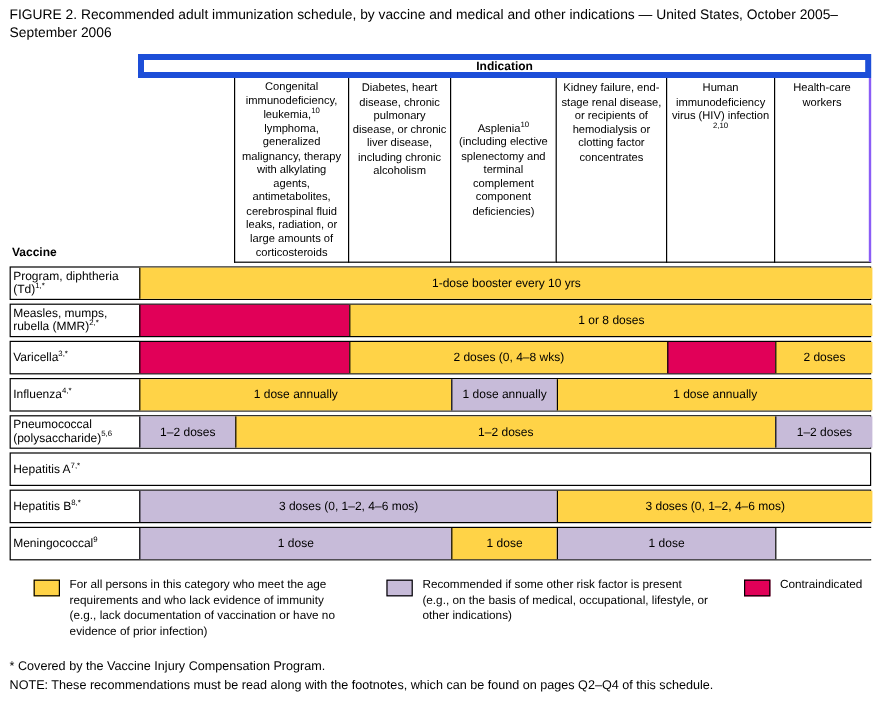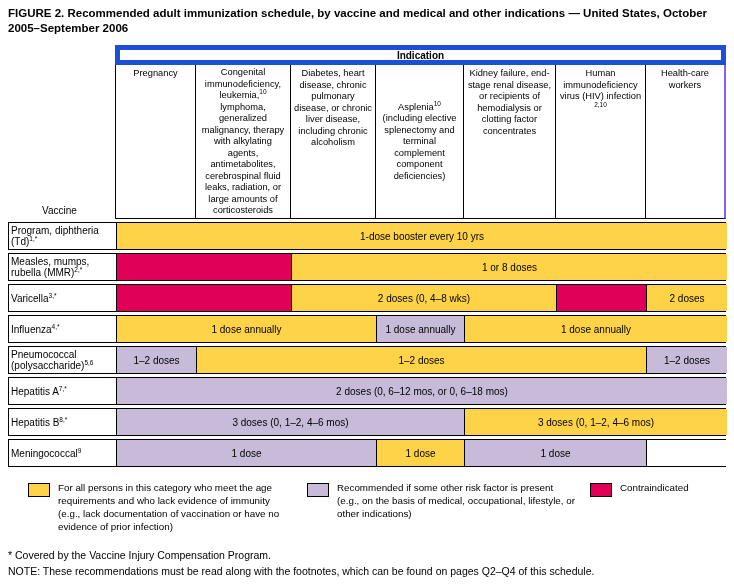--- a/index.html
+++ b/index.html
@@ -10,44 +10,43 @@
   * { margin: 0; padding: 0; box-sizing: border-box; }
   html, body {
     width: 734px; height: 585px;
     background: #fff; color: #000;
     font-family: "Liberation Sans", sans-serif;
     overflow: hidden;
   }
   .page { padding: 6px 8px; }
 
   .title {
-    font-size: 11.5px; font-weight: bold; line-height: 1.32;
+    font-size: 11.5px; font-weight: normal; line-height: 1.32;
     width: 702px; margin-bottom: 9px;
   }
 
   .tbl { width: 718px; }
 
   
   .hdr {
     display: grid;
     grid-template-columns: 107px 80px 95px 85px 88px 92px 90px 81px;
     grid-template-rows: 20px 154px;
   }
   .ind-cell {
     grid-row: 1; grid-column: 2 / -1;
     border: 5px solid #1d4ed8;
     display: flex; align-items: center; justify-content: center;
     font-size: 10px; font-weight: bold;
   }
   .vaccine-hdr {
     grid-row: 2; grid-column: 1;
     display: flex; align-items: flex-end;
-    font-size: 10px; font-weight: normal;
+    font-size: 10px; font-weight: bold;
     padding: 0 0 3px 2px;
-    margin-left: 32px;
   }
   .col-hdr {
     grid-row: 2;
     border-left: 1px solid #000;
     border-bottom: 1px solid #000;
     font-size: 9.3px; line-height: 1.24; text-align: center;
     display: flex; justify-content: center;
     padding: 3px 2px;
   }
   .col-hdr.last { border-right: 2px solid #8b5cf6; }
@@ -77,21 +76,21 @@
     font-size: 10px; text-align: center;
   }
   .bg-yellow { background: var(--yellow); }
   .bg-purple { background: var(--purple); }
   .bg-pink   { background: var(--pink); }
   .bg-white  { background: #fff; }
 
   
   .legend {
     display: flex; align-items: flex-start;
-    gap: 13px; margin: 15px 0 0 20px;
+    gap: 28px; margin: 15px 0 0 20px;
     font-size: 9.8px; line-height: 1.32;
   }
   .leg-item { display: flex; align-items: flex-start; gap: 8px; }
   .swatch {
     width: 22px; height: 14px;
     border: 1px solid #000; flex: 0 0 auto; margin-top: 1px;
   }
   .leg-text-1 { width: 236px; }
   .leg-text-2 { width: 240px; }
   .leg-text-3 { width: auto; text-align: center; }
@@ -105,23 +104,20 @@
 <div class="page">
 
   <div class="title">FIGURE 2. Recommended adult immunization schedule, by vaccine and medical and other indications — United States, October 2005–September 2006</div>
 
   <div class="tbl">
 
     <div class="hdr">
       <div class="ind-cell">Indication</div>
       <div class="vaccine-hdr">Vaccine</div>
 
-      <div class="col-hdr a-end" style="grid-column:2">
-        <div class="hdr-text"><span>Pregnancy</span><sup></sup><span></span></div>
-      </div>
       <div class="col-hdr a-center" style="grid-column:3">
         <div class="hdr-text"><span>Congenital immunodeficiency, leukemia,</span><sup>10</sup><span> lymphoma, generalized malignancy, therapy with alkylating agents, antimetabolites, cerebrospinal fluid leaks, radiation, or large amounts of corticosteroids</span></div>
       </div>
       <div class="col-hdr a-end" style="grid-column:4">
         <div class="hdr-text"><span>Diabetes, heart disease, chronic pulmonary disease, or chronic liver disease, including chronic alcoholism</span><sup></sup><span></span></div>
       </div>
       <div class="col-hdr a-center" style="grid-column:5">
         <div class="hdr-text"><span>Asplenia</span><sup>10</sup><span> (including elective splenectomy and terminal complement component deficiencies)</span></div>
       </div>
       <div class="col-hdr a-end" style="grid-column:6">
@@ -175,21 +171,20 @@
       </div>
       <div class="seg bg-purple" style="grid-column:2 / span 1">1–2 doses</div>
       <div class="seg bg-yellow" style="grid-column:3 / span 5">1–2 doses</div>
       <div class="seg bg-purple" style="grid-column:8 / span 1">1–2 doses</div>
     </div>
 
     <div class="row">
       <div class="vcell">
         <div class="vtext"><span>Hepatitis A</span><sup>7,*</sup></div>
       </div>
-      <div class="seg bg-purple" style="grid-column:2 / span 7">2 doses (0, 6–12 mos, or 0, 6–18 mos)</div>
     </div>
 
     <div class="row">
       <div class="vcell">
         <div class="vtext"><span>Hepatitis B</span><sup>8,*</sup></div>
       </div>
       <div class="seg bg-purple" style="grid-column:2 / span 4">3 doses (0, 1–2, 4–6 mos)</div>
       <div class="seg bg-yellow" style="grid-column:6 / span 3">3 doses (0, 1–2, 4–6 mos)</div>
     </div>
 

